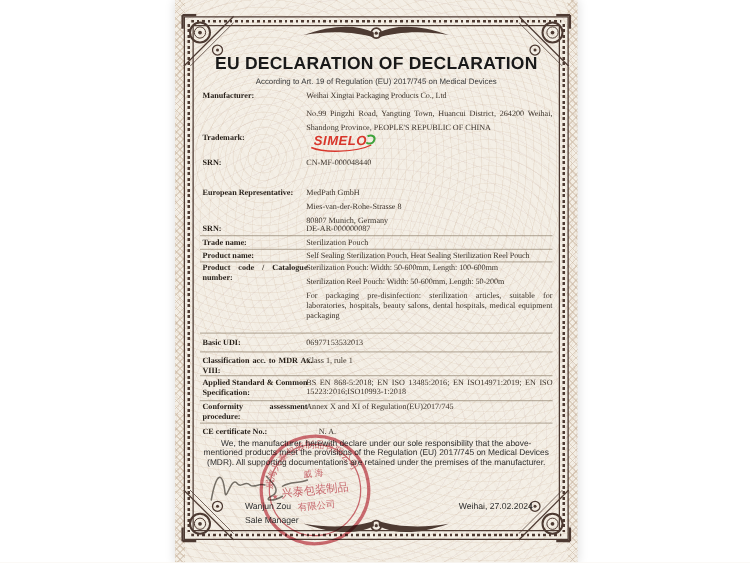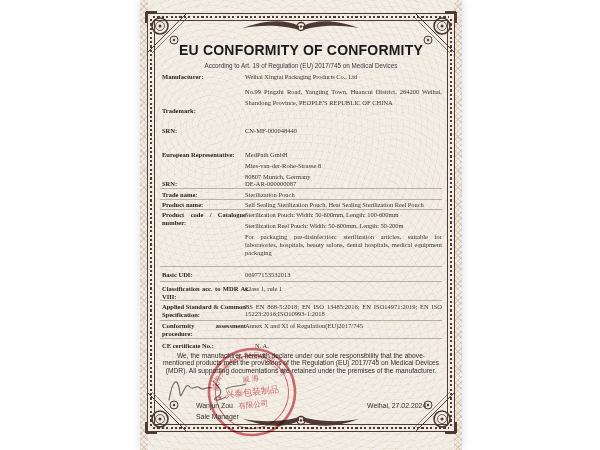--- a/index.html
+++ b/index.html
@@ -147,33 +147,40 @@
         <g fill="#4d3a32">
           <path d="M58,7 C44,0 24,1 2,9 C25,5 45,7 58,11 Z"></path>
           <path d="M62,7 C76,0 96,1 118,9 C95,5 75,7 62,11 Z"></path>
           <circle cx="60" cy="7.5" r="4" fill="none" stroke="#4d3a32" stroke-width="1.4"></circle>
           <circle cx="60" cy="7.5" r="1.3"></circle>
         </g>
       </svg>
     </div>
 
     <div class="content">
-      <div class="title">EU CONFORMITY OF CONFORMITY</div>
+      <div class="title">EU DECLARATION OF DECLARATION</div>
       <div class="subtitle">According to Art. 19 of Regulation (EU) 2017/745 on Medical Devices</div>
 
       <div class="row" style="top:73px">
         <span class="lbl nw">Manufacturer:</span>
         <span class="val nw">Weihai Xingtai Packaging Products Co., Ltd</span>
       </div>
       <div class="row lh11" style="top:85.5px">
         <span class="val just lh11">No.99 Pingzhi Road, Yangting Town, Huancui District, 264200 Weihai, Shandong Province, PEOPLE'S REPUBLIC OF CHINA</span>
       </div>
 
       <div class="row" style="top:107px">
         <span class="lbl nw">Trademark:</span>
+      </div>
+      <div class="logo">
+        <svg width="60" height="20" viewBox="0 0 60 20">
+          <path d="M4,14 C14,18.5 40,18 52,12" fill="none" stroke="#d8362b" stroke-width="1.1"></path>
+          <path d="M49,5 C53,3.5 56,5.5 54,9 C53,11 50,11.5 48,10" fill="none" stroke="#3fa33c" stroke-width="1.6"></path>
+        </svg>
+        <span class="txt">SIMELO</span>
       </div>
 
       <div class="row" style="top:127px">
         <span class="lbl nw">SRN:</span>
         <span class="val">CN-MF-000048440</span>
       </div>
 
       <div class="row lh11" style="top:148.5px">
         <span class="lbl nw">European Representative:</span>
         <span class="val lh11">

